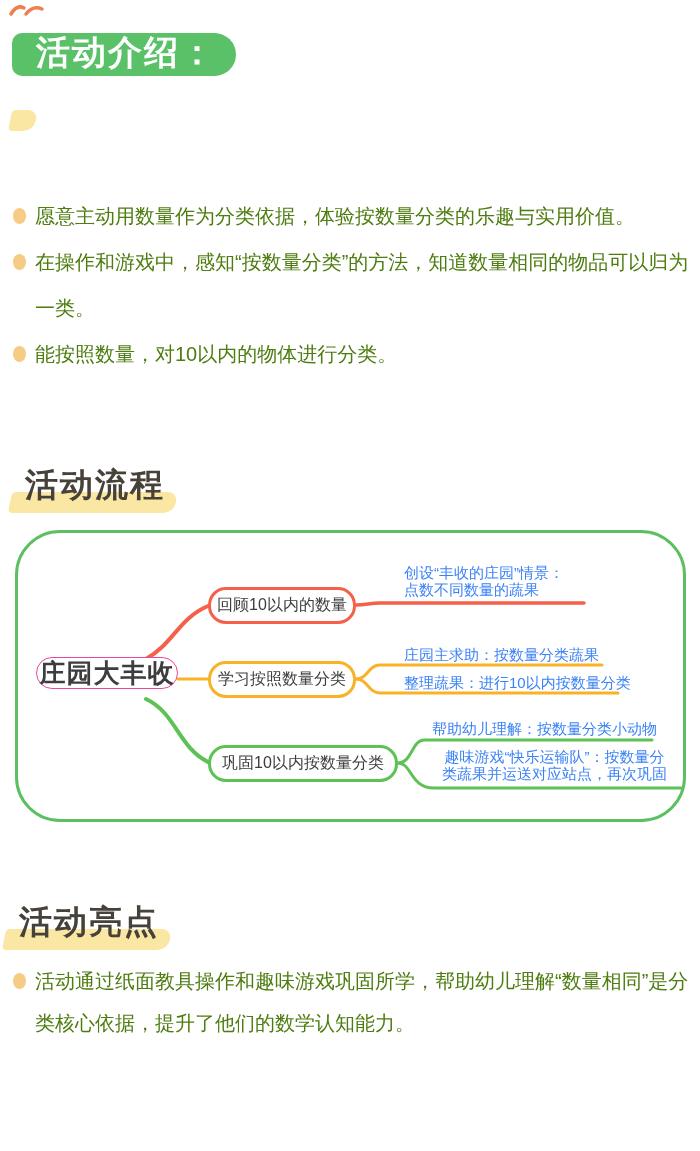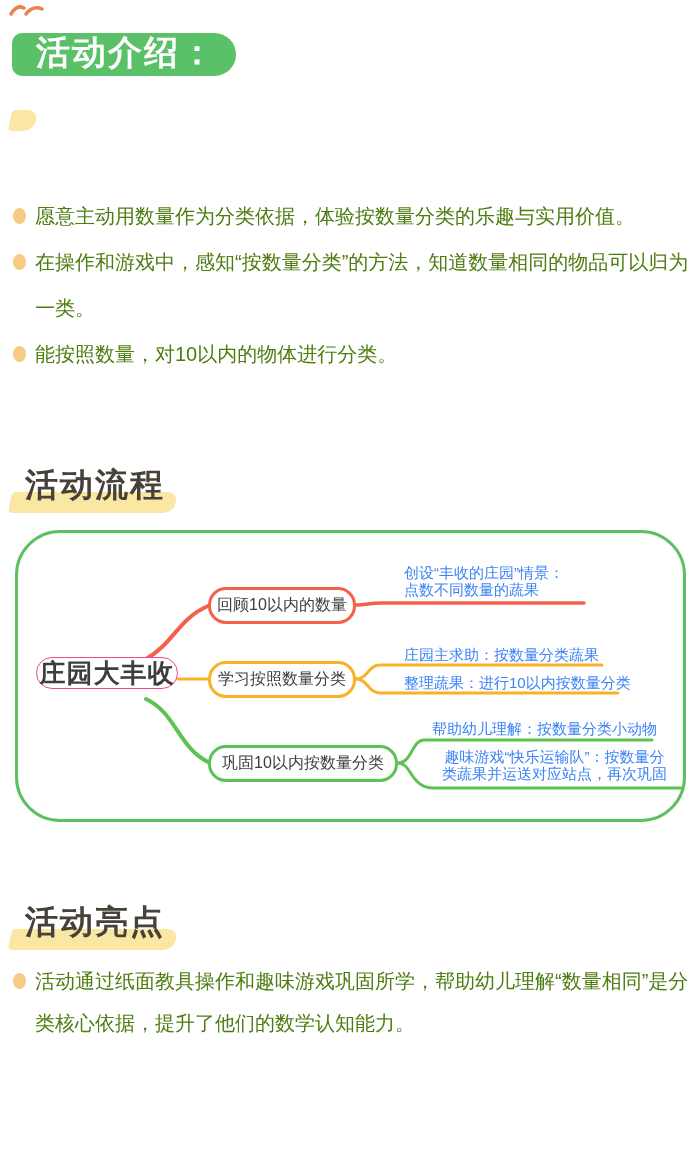--- a/index.html
+++ b/index.html
@@ -24,21 +24,21 @@
   
   .sec-heading { position:absolute; font-size:33px; font-weight:bold; color:#474239; letter-spacing:2px; }
   .sec-heading .txt { position:relative; z-index:1; }
   .hl-bar {
     position:absolute; left:-15px; bottom:-5px; width:calc(100% + 26px); height:21px;
     background:#fbe7a4; border-radius:5px 12px 12px 5px;
     transform:skewX(-12deg); z-index:0;
   }
   #goals-heading { left:25px; top:126px; }
   #flow-heading { left:25px; top:463px; }
-  #highlights-heading { left:25px; top:900px;text-align:center; }
+  #highlights-heading { left:19px; top:900px;text-align:center; }
 
   
   .bullets { position:absolute; margin:0; padding:0; list-style:none; left:13px; }
   .bullets li { display:flex; align-items:flex-start; font-size:20px; color:#4d7c0f; }
   #goals-bullets { top:193px; width:678px; }
   #goals-bullets li { line-height:46px; }
   #highlights-bullets { top:960px; width:682px; }
   #highlights-bullets li { line-height:42px; }
   .dot { flex:none; width:13px; height:16px; border-radius:50%; background:#f6cb85; margin:15px 9px 0 0; }
   #highlights-bullets .dot { margin-top:13px; }

